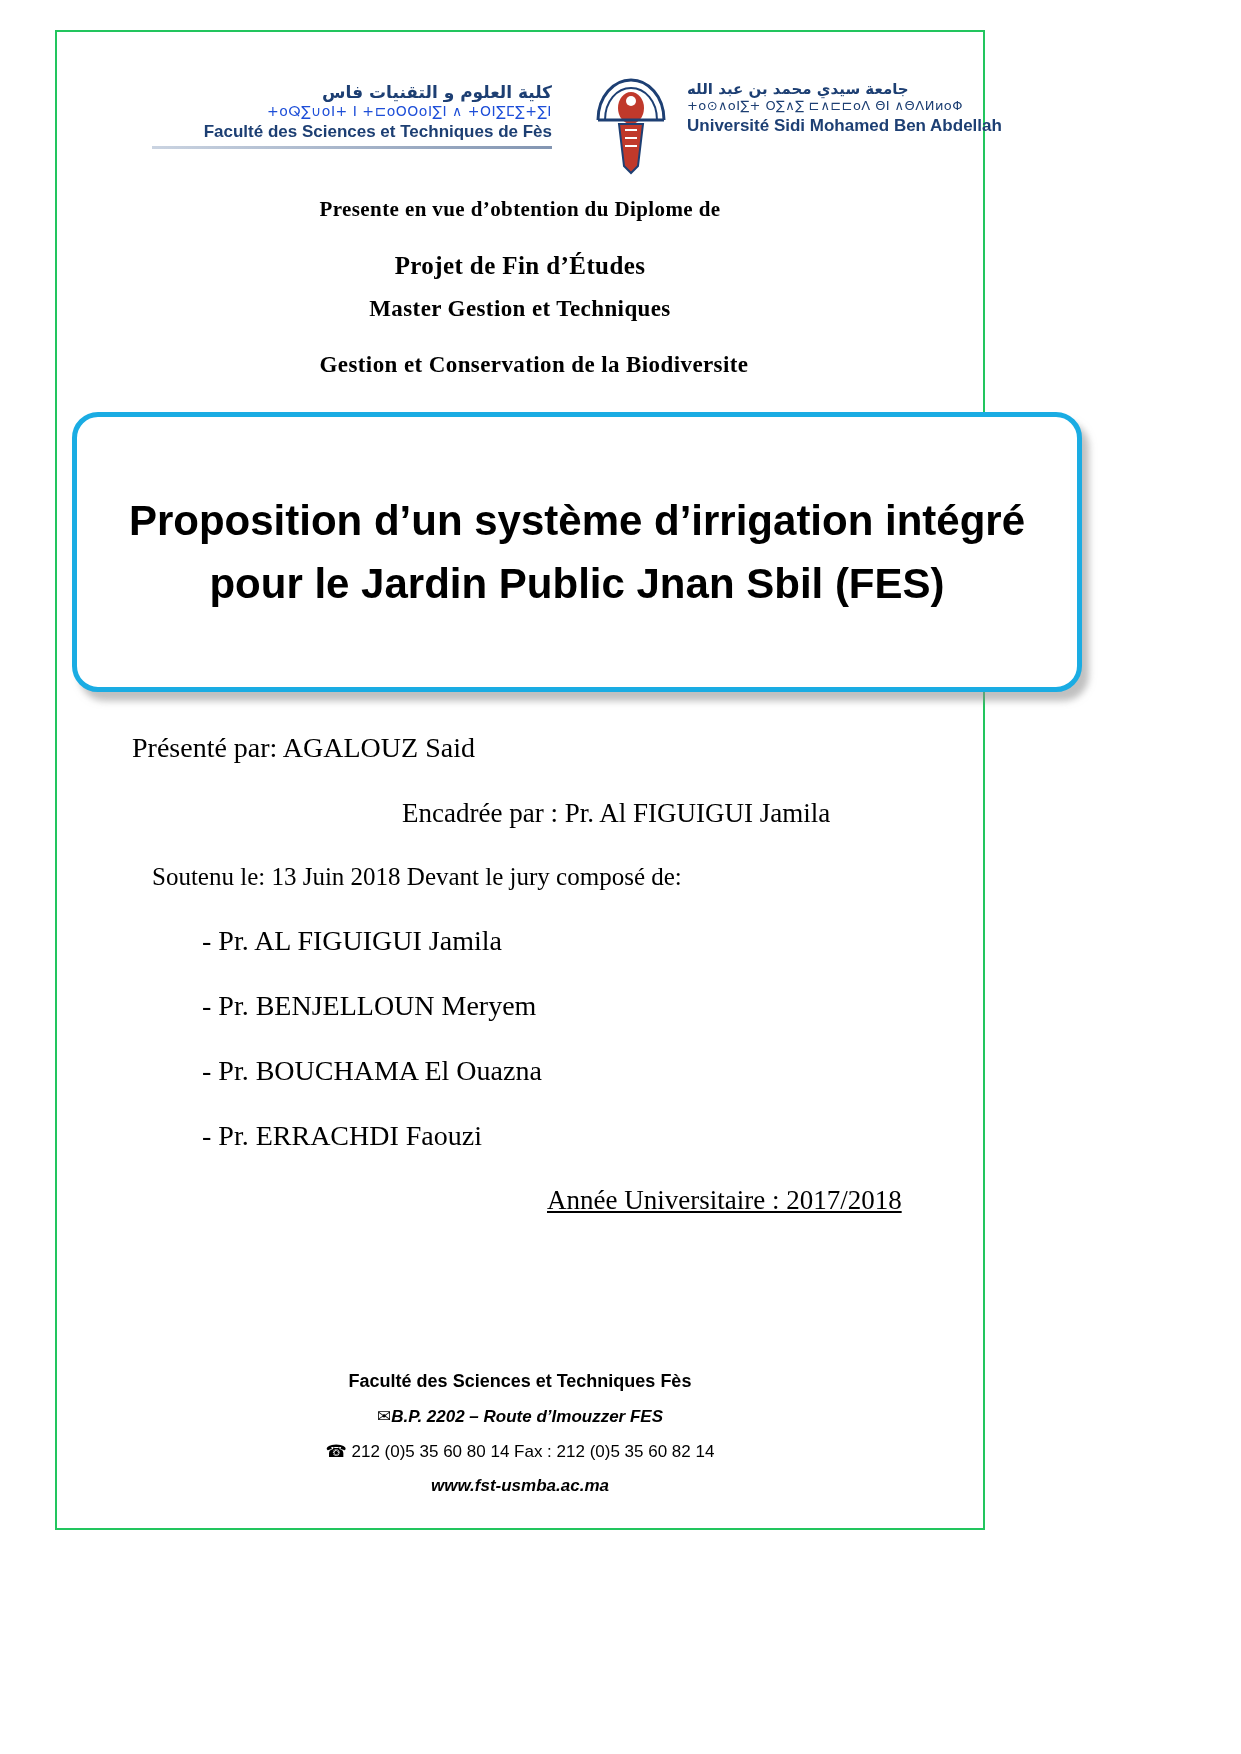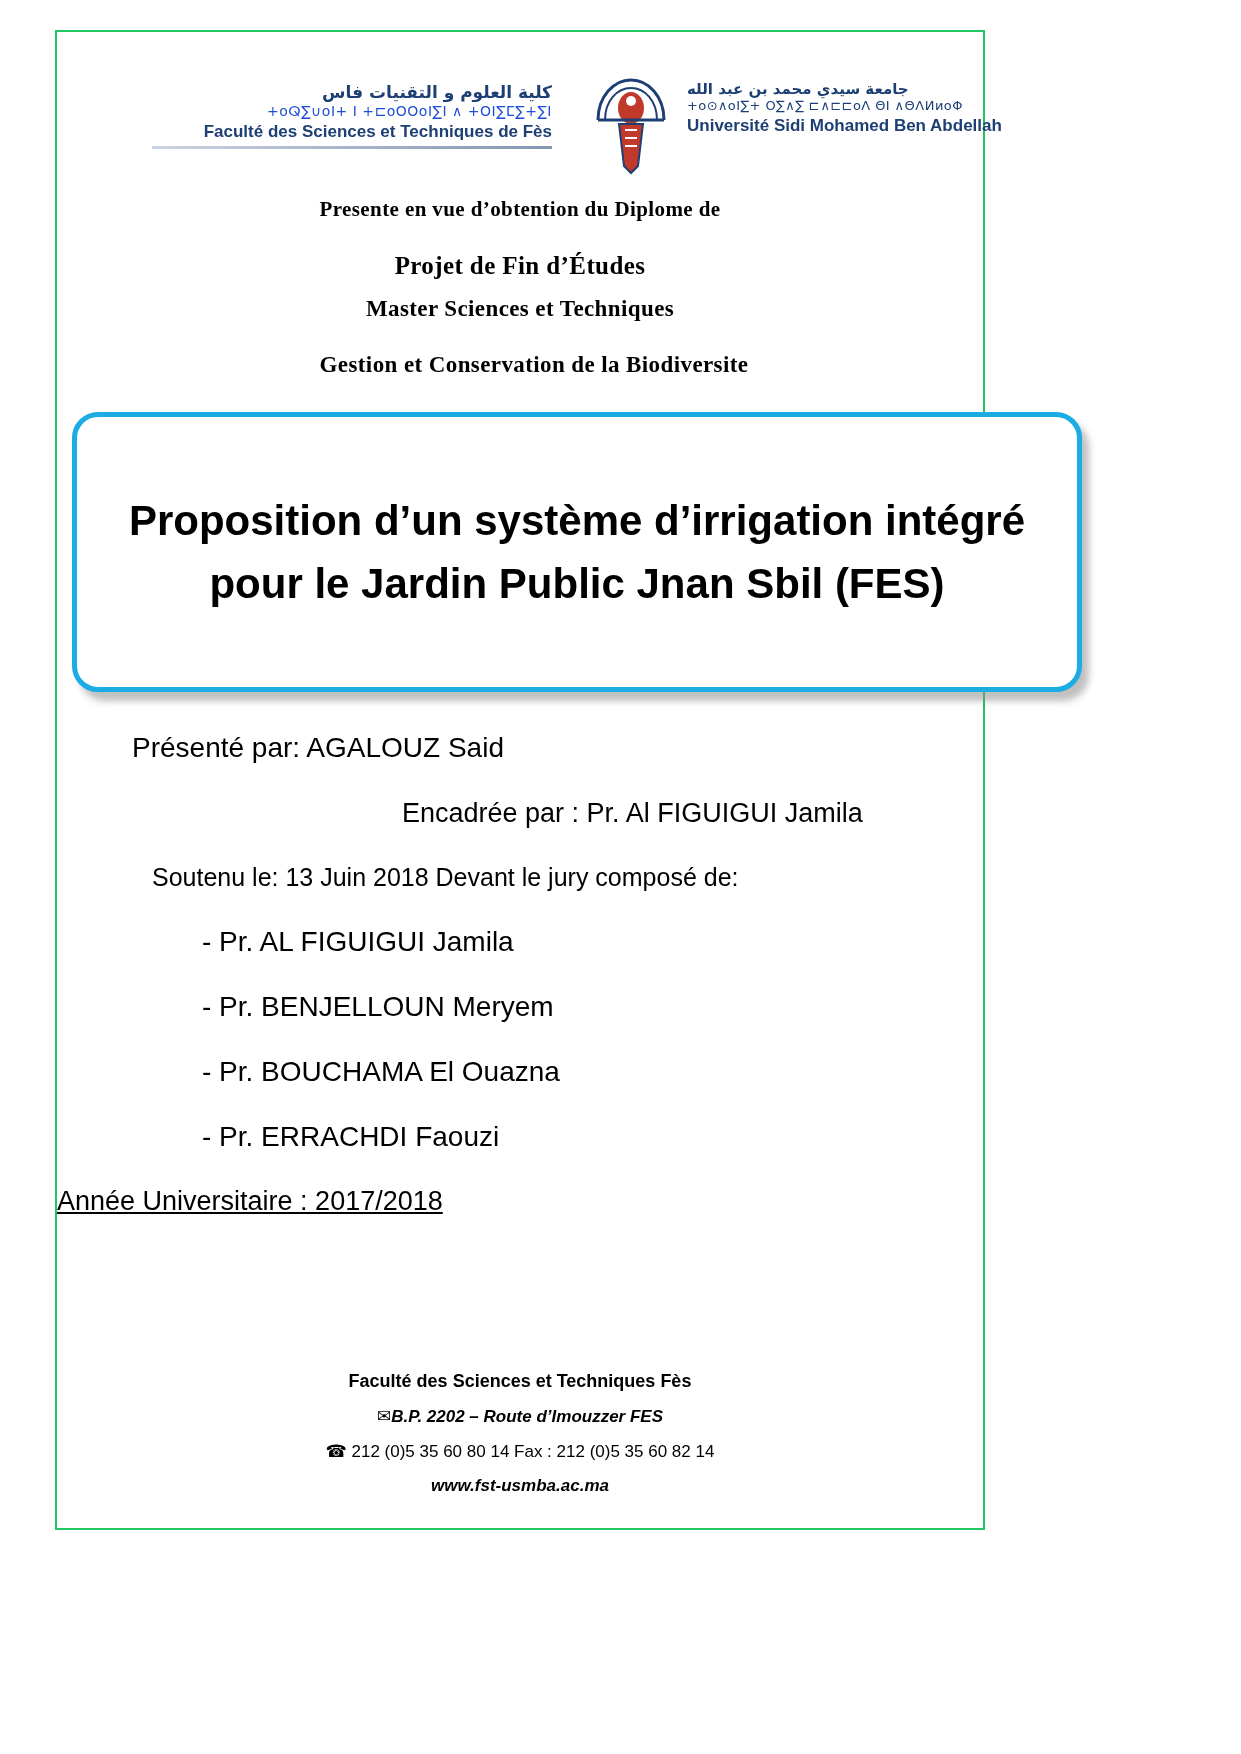--- a/index.html
+++ b/index.html
@@ -143,34 +143,35 @@
     line-height: 1.5;
     color: #000;
     padding: 0 26px;
   }
   
   .details {
     position: absolute;
     left: 0;
     top: 700px;
     width: 100%;
-    font-family: Liberation Sans, sans-serif;
+    font-family: Liberation Serif, serif;
     font-size: 27px;
     color: #000;
   }
   .d-row { margin-bottom: 34px; }
   .presented { padding-left: 75px; font-size: 28px; }
   .supervisor { padding-left: 345px; font-size: 27px; }
   .defense { padding-left: 75px; font-size: 25px; margin-left: 20px; }
   .jury-item {
     padding-left: 145px;
     font-size: 28px;
     margin-bottom: 33px;
   }
   .year {
+    padding-left: 490px;
     font-size: 27px;
     text-decoration: underline;
     margin-top: 24px;
   }
   
   .footer {
     position: absolute;
     left: 0;
     bottom: 32px;
     width: 100%;
@@ -213,21 +214,21 @@
     <div class="logo-right">
       <div class="ar">جامعة سيدي محمد بن عبد الله</div>
       <div class="tif">+o⊙∧oⵏ∑+ O∑∧∑ ⊏⵾∧⊏⊏oΛ ΘI ∧ΘΛ⵾ИиoΦ</div>
       <div class="fr">Université Sidi Mohamed Ben Abdellah</div>
     </div>
   </div>
 
   <div class="titles">
     <div class="t-line t2">Presente en vue d’obtention du Diplome de</div>
     <div class="t-line t1">Projet de Fin d’Études</div>
-    <div class="t-line t3">Master Sciences et Techniques</div>
+    <div class="t-line t3">Master Gestion et Techniques</div>
     <div class="t-line t4">Gestion et Conservation de la Biodiversite</div>
   </div>
 
   <div class="title-box">
     <div class="title-box-inner">Proposition d’un système d’irrigation intégré pour le  Jardin Public Jnan  Sbil (FES)</div>
   </div>
 
   <div class="details">
     <div class="d-row presented">Présenté par: AGALOUZ Said</div>
     <div class="d-row supervisor">Encadrée par : Pr. Al FIGUIGUI Jamila</div>

